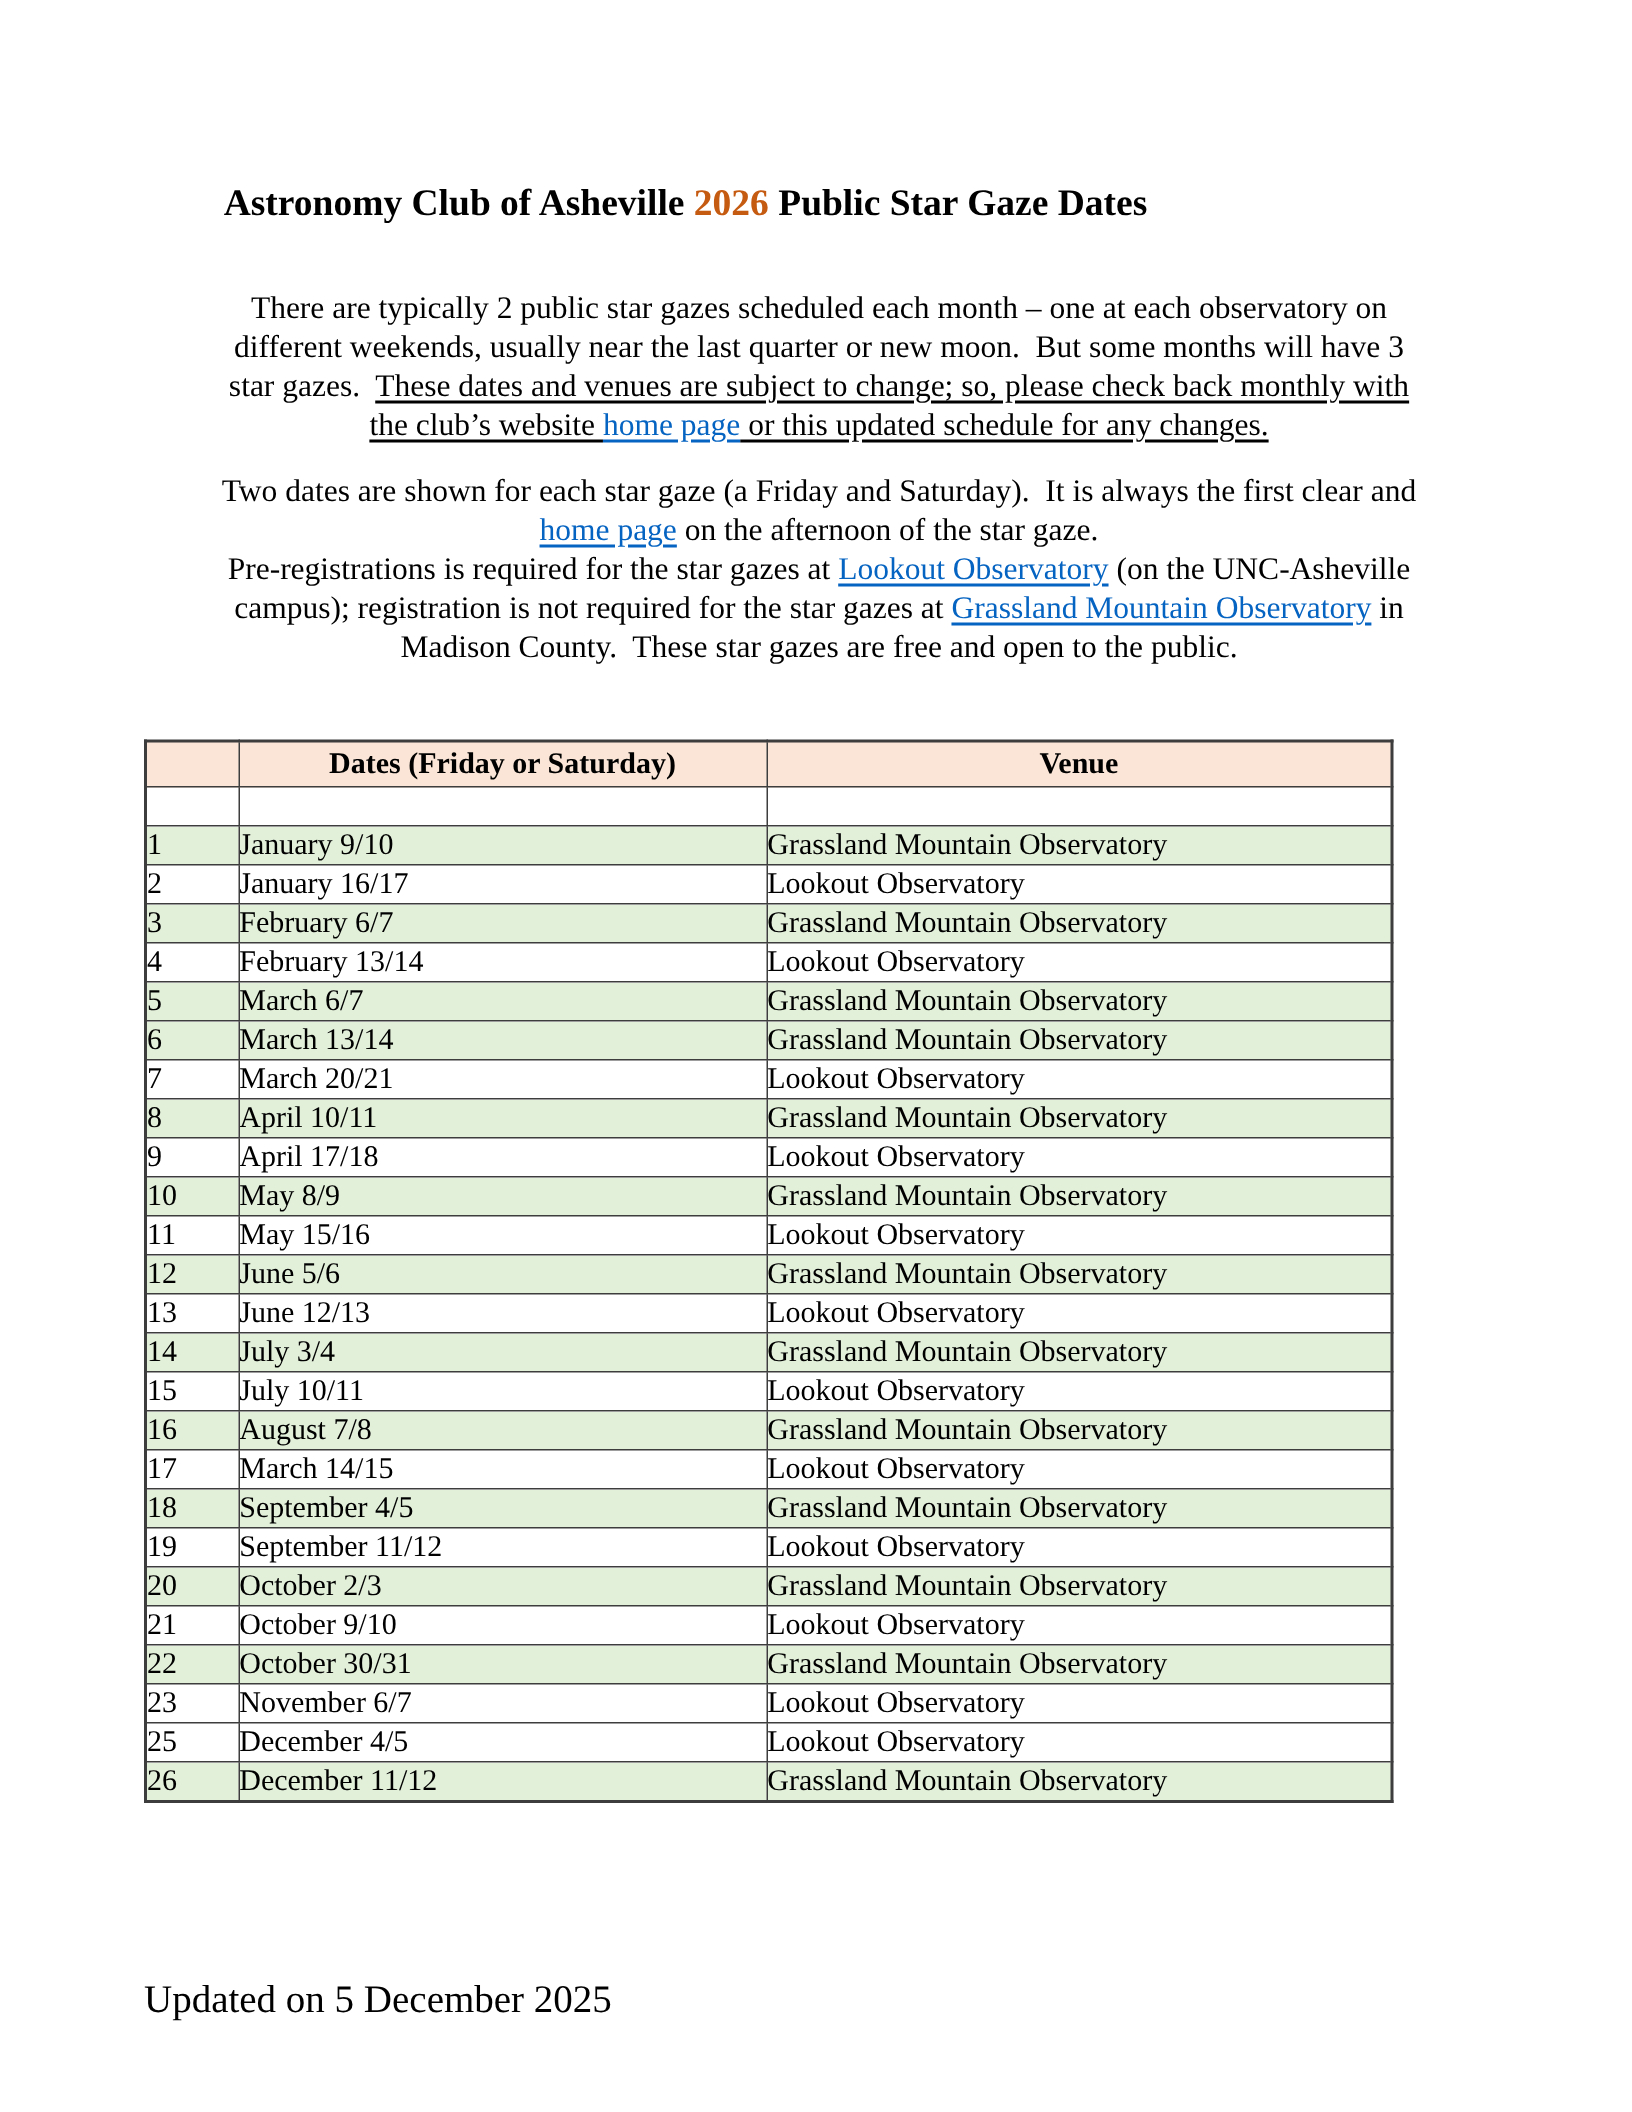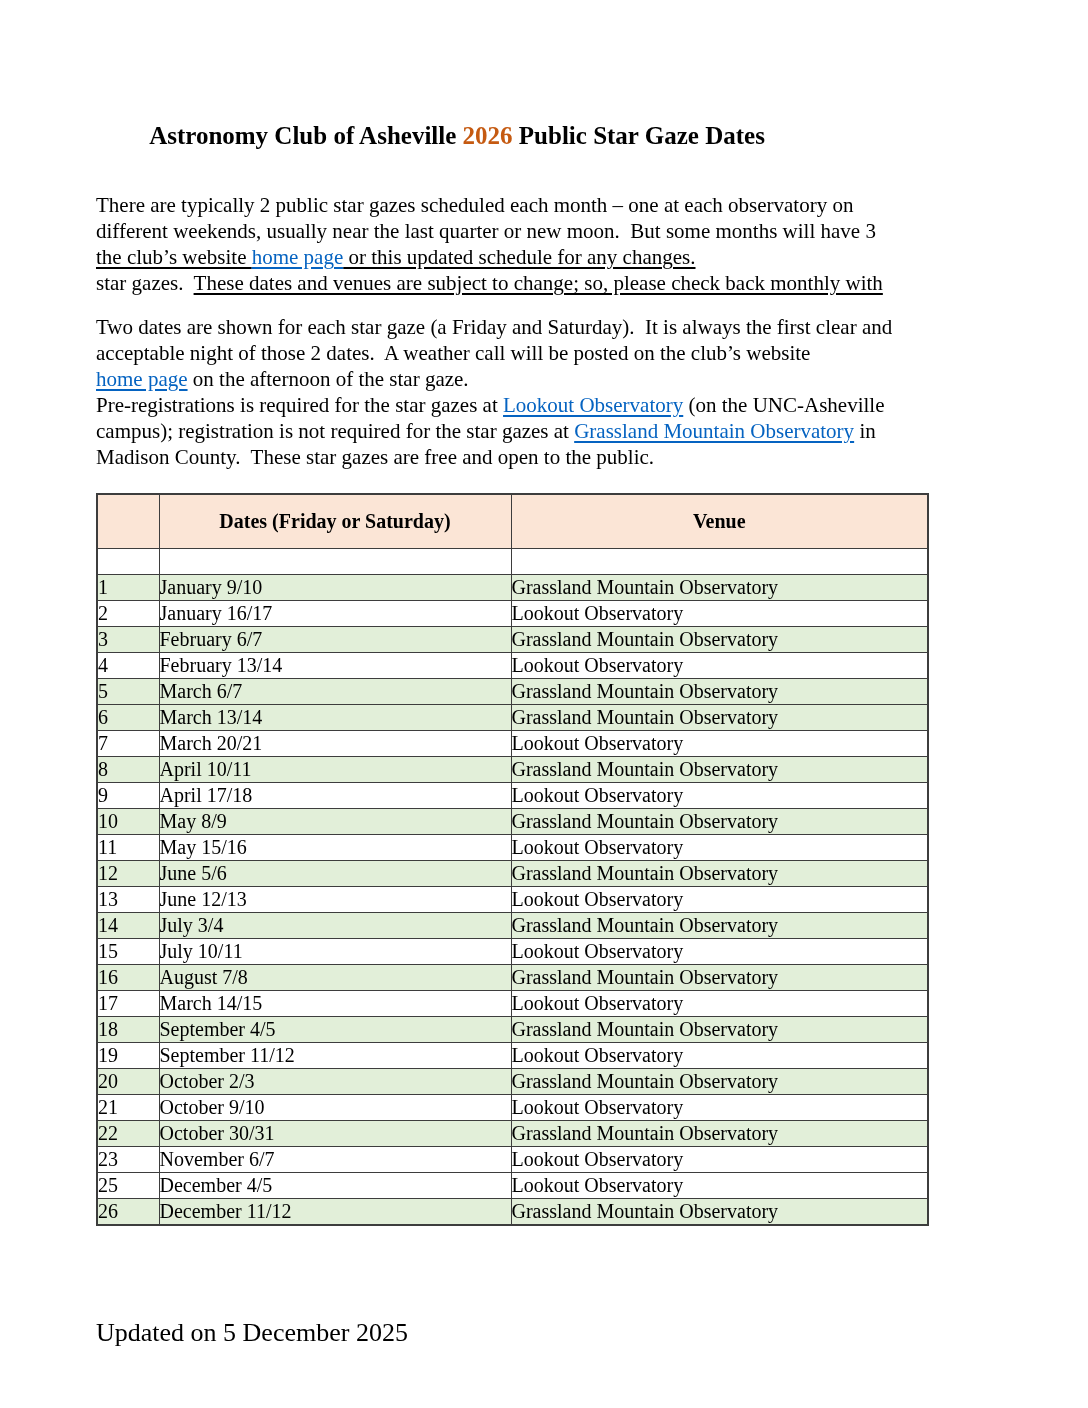--- a/index.html
+++ b/index.html
@@ -18,40 +18,40 @@
     text-align: center; font-size: 25px; font-weight: bold; margin: 0;
   }
   .title .year { color: #C55A11; }
 
   .para {
     position: absolute; left: 96px; width: 900px;
     font-size: 21px; line-height: 26px; margin: 0;
   }
   .para-intro   { top: 192px; }
   .para-details { top: 314px; }
-  .line { display: block; white-space: pre-wrap; }
+  .line { display: block; white-space: pre-wrap; text-align: center; }
 
   .seg-underline { text-decoration: underline; text-underline-offset: 3px; text-decoration-thickness: 1.5px; }
   .seg-link {
     color: #0563C1; cursor: pointer;
     text-decoration: underline; text-underline-offset: 3px; text-decoration-thickness: 1.5px;
   }
 
   table.gaze {
     position: absolute; top: 493px; left: 96px;
     width: 831px; border-collapse: collapse; table-layout: fixed;
     font-size: 20px;
   }
   table.gaze, table.gaze th, table.gaze td {
     border: 1.5px solid #3D3D3D;
   }
   table.gaze { border-width: 2.5px; }
   table.gaze th {
     background: #FBE5D6; font-weight: bold; text-align: center;
-    height: 29px; padding: 12px; font-size: 20px;
+    height: 29px; padding: 0; font-size: 20px;
   }
   tr.spacer td { height: 22px; background: #ffffff; }
   table.gaze td { height: 25px; padding: 0; line-height: 25px; overflow: hidden; }
   td.col-num   { padding-left: 9px;  }
   td.col-date  { padding-left: 12px; margin-left: 10px; }
   td.col-venue { padding-left: 10px; }
   tr.green td  { background: #E2EFD9; }
 
   .footer {
     position: absolute; left: 96px; top: 1318px;
@@ -61,27 +61,26 @@
 </head>
 <body>
 
 <div class="page">
 
   <h1 class="title"><span>Astronomy Club of Asheville </span><span class="year">2026</span><span> Public Star Gaze Dates</span></h1>
 
   <p class="para para-intro">
       <span class="line"><span class="seg-normal">There are typically 2 public star gazes scheduled each month – one at each observatory on</span></span>
       <span class="line"><span class="seg-normal">different weekends, usually near the last quarter or new moon.  But some months will have 3</span></span>
+      <span class="line"><span class="seg-normal">star gazes.  </span><span class="seg-underline">These dates and venues are subject to change; so, please check back monthly with</span></span>
       <span class="line"><span class="seg-underline">the club’s website </span><span class="seg-link">home page</span><span class="seg-underline"> or this updated schedule for any changes.</span></span>
-      <span class="line"><span class="seg-normal">star gazes.  </span><span class="seg-underline">These dates and venues are subject to change; so, please check back monthly with</span></span>
     </p>
 
   <p class="para para-details">
       <span class="line"><span class="seg-normal">Two dates are shown for each star gaze (a Friday and Saturday).  It is always the first clear and</span></span>
-      <span class="line"><span class="seg-normal">acceptable night of those 2 dates.  A weather call will be posted on the club’s website</span></span>
       <span class="line"><span class="seg-link">home page</span><span class="seg-normal"> on the afternoon of the star gaze.</span></span>
       <span class="line"><span class="seg-normal">Pre-registrations is required for the star gazes at </span><span class="seg-link">Lookout Observatory</span><span class="seg-normal"> (on the UNC-Asheville</span></span>
       <span class="line"><span class="seg-normal">campus); registration is not required for the star gazes at </span><span class="seg-link">Grassland Mountain Observatory</span><span class="seg-normal"> in</span></span>
       <span class="line"><span class="seg-normal">Madison County.  These star gazes are free and open to the public.</span></span>
     </p>
 
   <table class="gaze">
     <colgroup>
       <col style="width:62px">
         <col style="width:352px">

